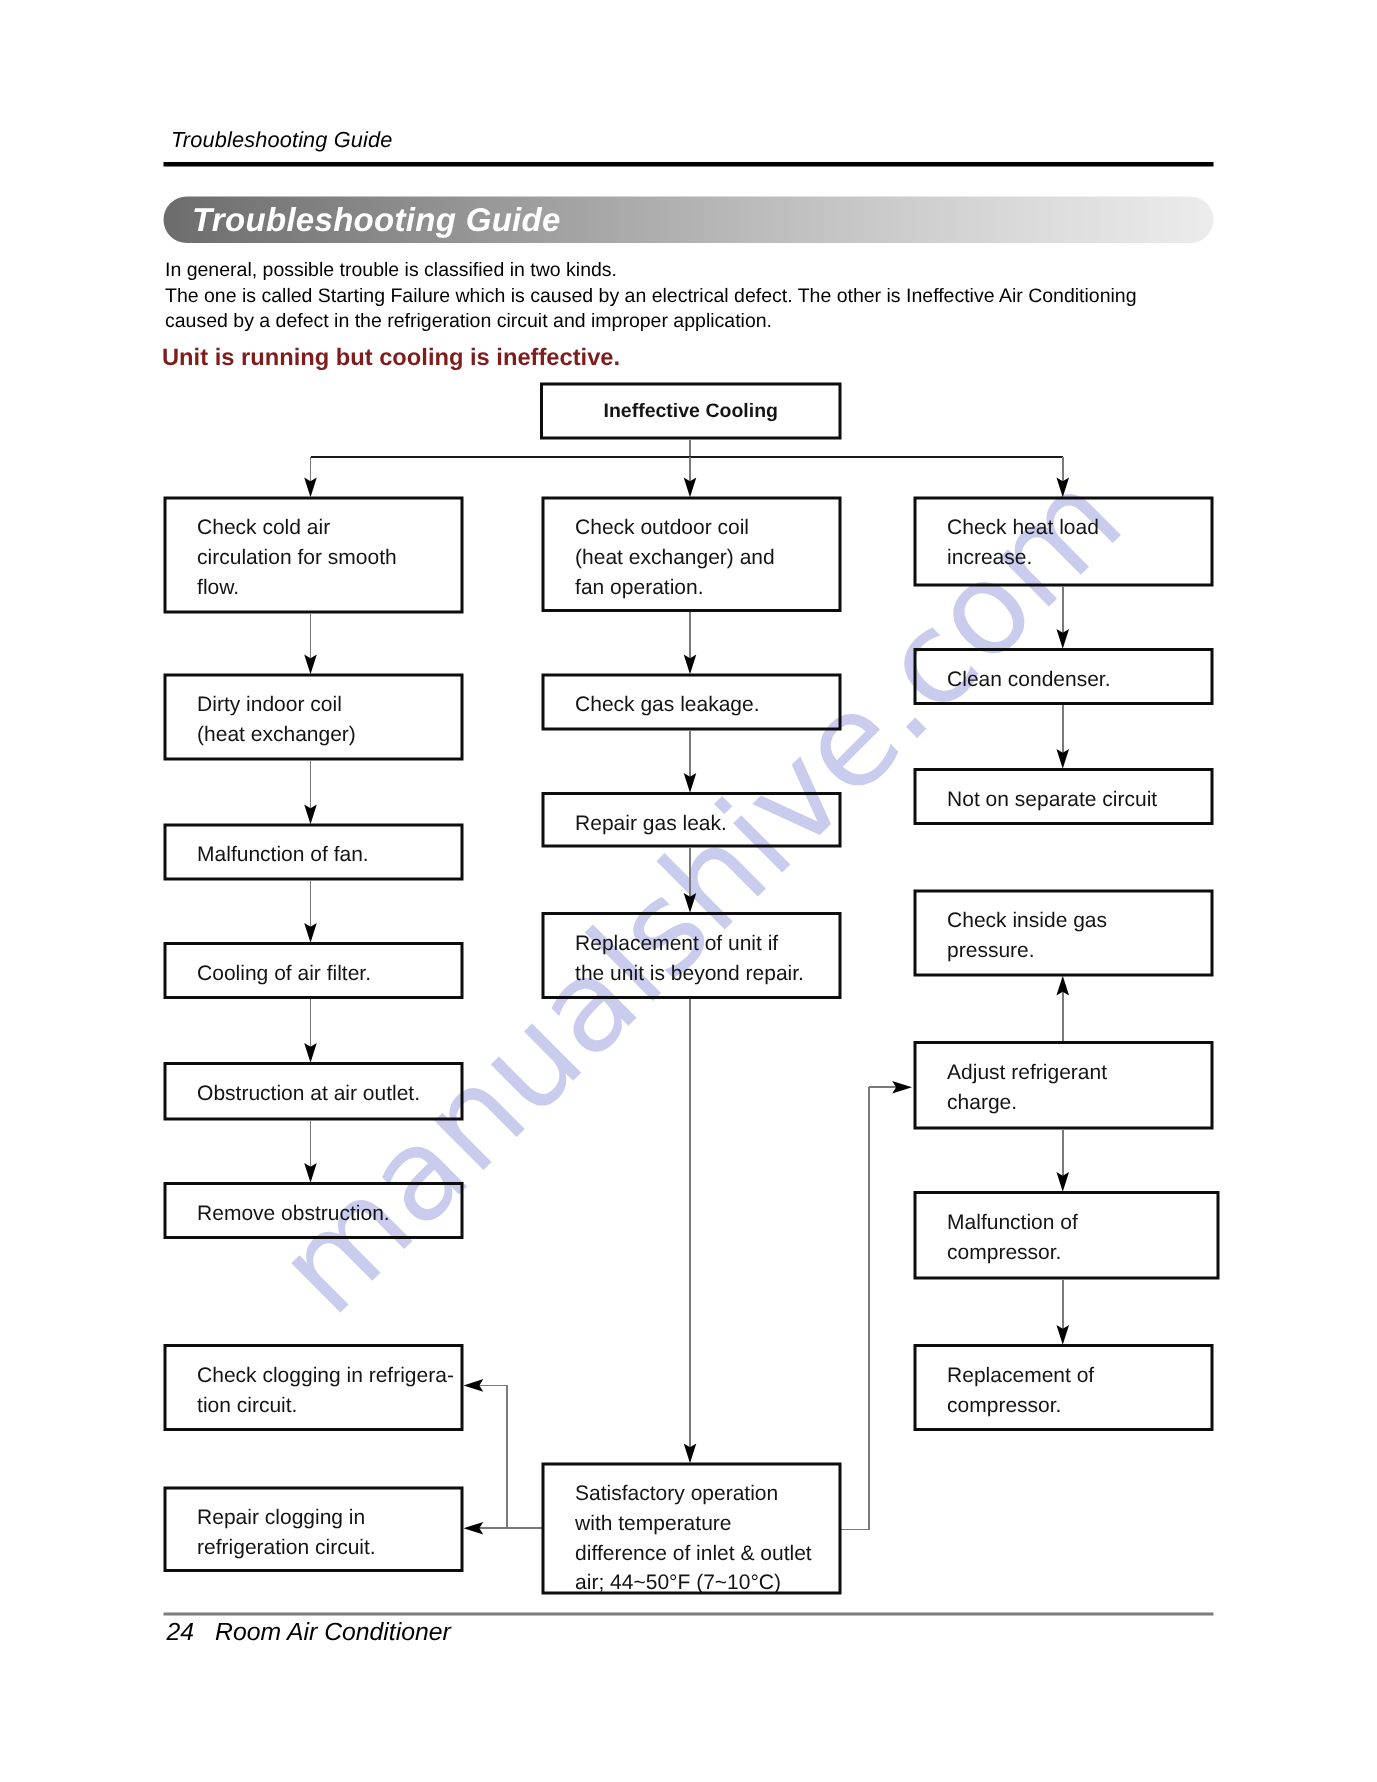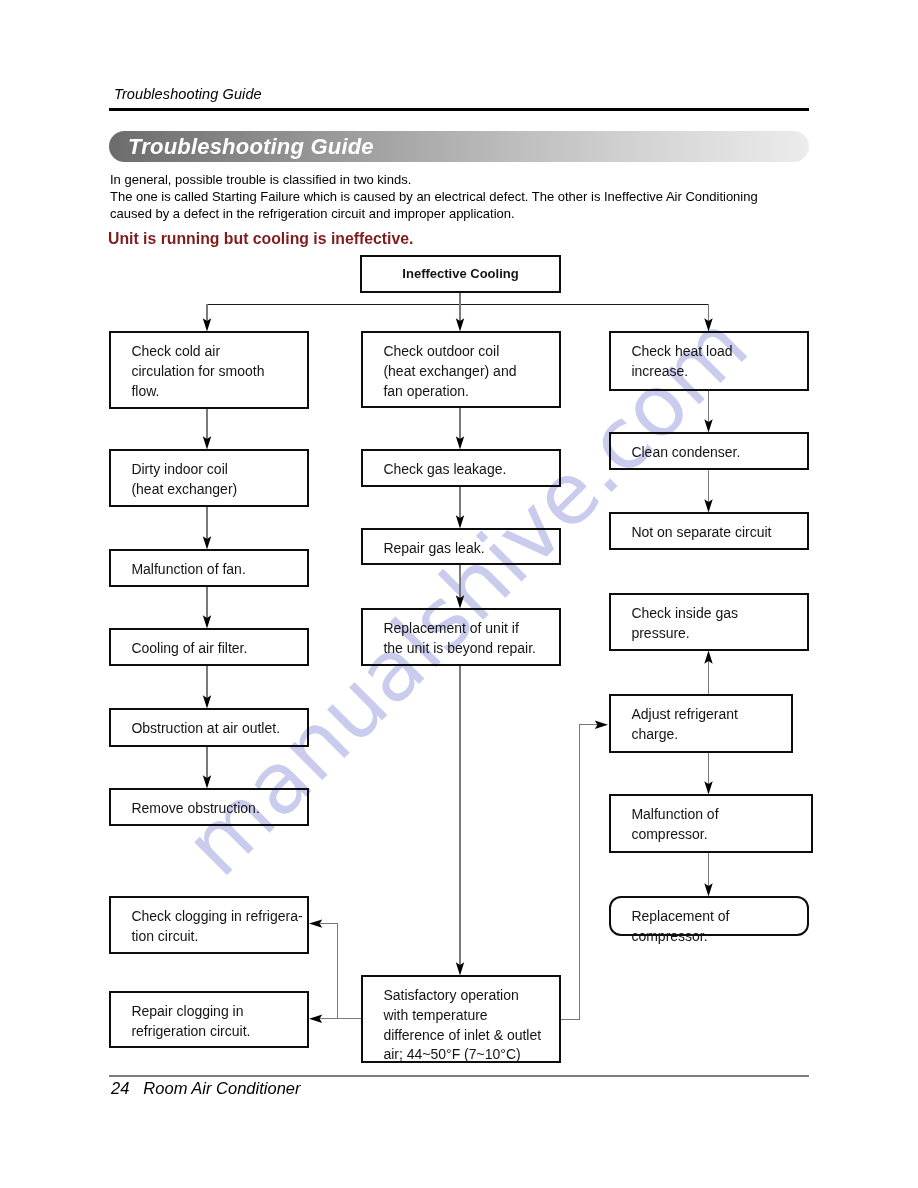--- a/index.html
+++ b/index.html
@@ -169,29 +169,29 @@
       <div class="node" style="left: 609px; top: 432px; width: 200px; height: 38px;">
         <div class="txt">Clean condenser.</div>
       </div>
       <div class="node" style="left: 609px; top: 512px; width: 200px; height: 38px;">
         <div class="txt">Not on separate circuit</div>
       </div>
       <div class="node" style="left: 609px; top: 593px; width: 200px; height: 58px;">
         <div class="txt">Check inside gas
 pressure.</div>
       </div>
-      <div class="node" style="left: 609px; top: 694px; width: 184px; height: 59px;">
+      <div class="node" style="left: 609px; top: 694px; width: 200px; height: 59px;">
         <div class="txt">Adjust refrigerant
 charge.</div>
       </div>
       <div class="node" style="left: 609px; top: 794px; width: 204px; height: 59px;">
         <div class="txt">Malfunction of
 compressor.</div>
       </div>
-      <div class="node" style="left: 609px; top: 896px; width: 200px; height: 40px; border-radius: 12px;">
+      <div class="node" style="left: 609px; top: 896px; width: 200px; height: 58px;">
         <div class="txt">Replacement of
 compressor.</div>
       </div>
     </div>
 
   <div class="foot-rule"></div>
   <div class="footer">
     <span class="pg">24</span><span class="bk">Room Air Conditioner</span>
   </div>
 </div>

